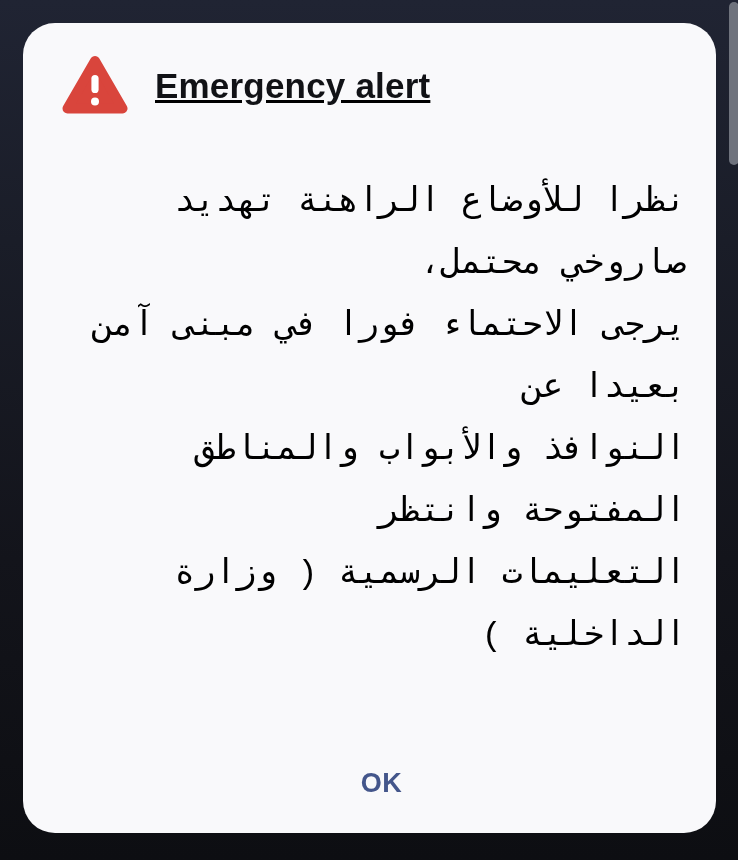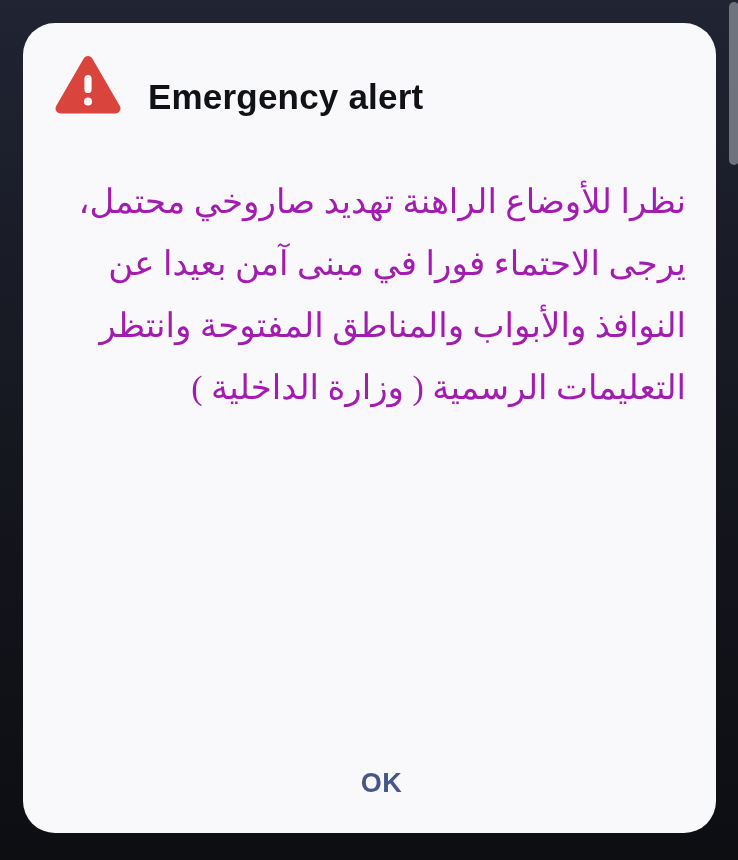--- a/index.html
+++ b/index.html
@@ -29,25 +29,26 @@
     left: 23px;
     top: 23px;
     width: 693px;
     height: 810px;
     background: #f9f9fb;
     border-radius: 32px;
   }
   .alert-header {
     position: absolute;
     top: 32px;
-    left: 32px;
+    left: 39px;
     right: 32px;
     display: flex;
-    align-items: flex-end;
+    align-items: center;
     gap: 27px;
+    text-decoration: underline;
   }
   .warn-icon {
     width: 66px;
     height: 62px;
     flex: 0 0 auto;
     display: block;
   }
   .alert-title {
     font-size: 35px;
     font-weight: 700;
@@ -55,24 +56,24 @@
     letter-spacing: 0.2px;
     white-space: nowrap;
   }
   .body-arabic {
     position: absolute;
     top: 148px;
     left: 30px;
     right: 30px;
     direction: rtl;
     text-align: right;
-    font-family: Liberation Serif, serif;
+    font-family: Liberation Mono, monospace;
     font-size: 34px;
     line-height: 62px;
-    color: #a21caf;
+    color: #000000;
     white-space: pre-line;
   }
   .body-english {
     position: absolute;
     top: 396px;
     left: 25px;
     right: 20px;
     direction: ltr;
     text-align: left;
     font-size: 31px;

